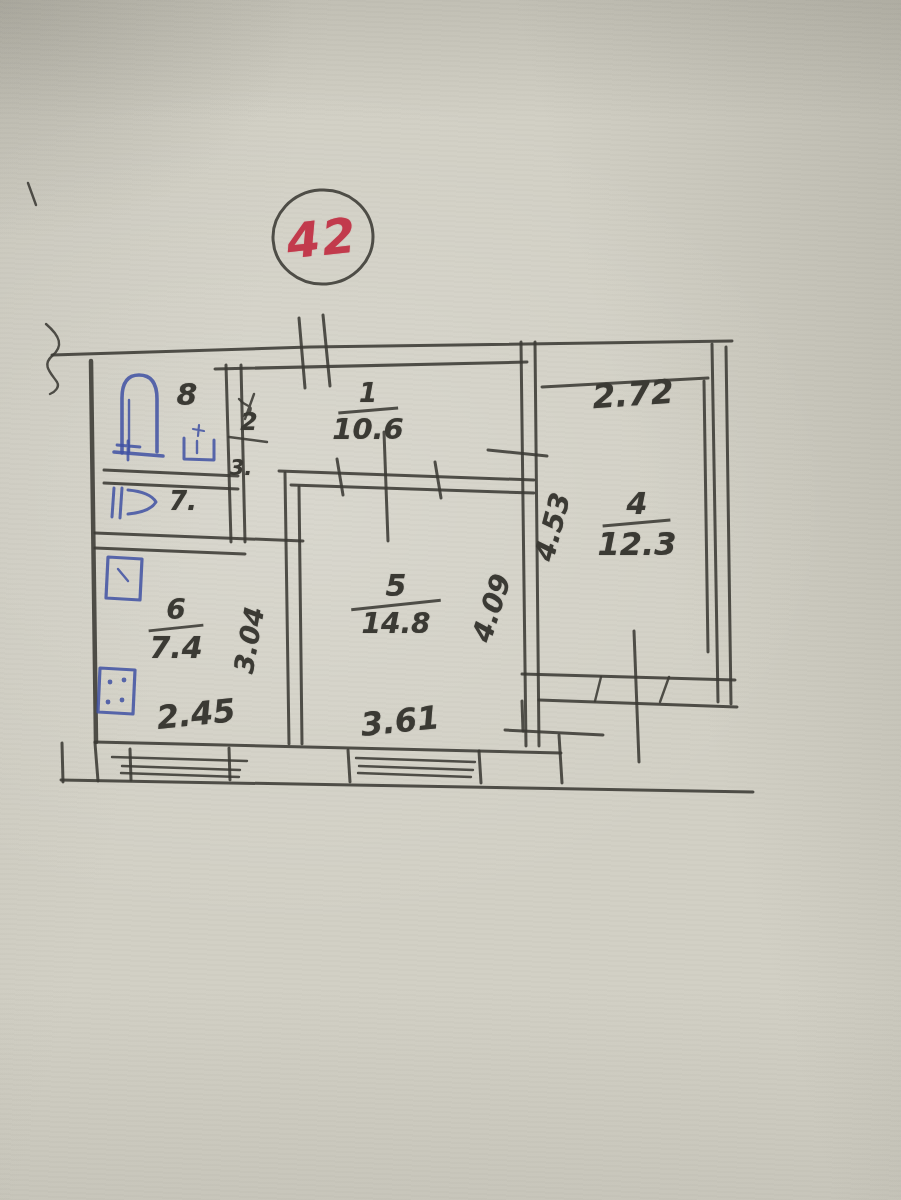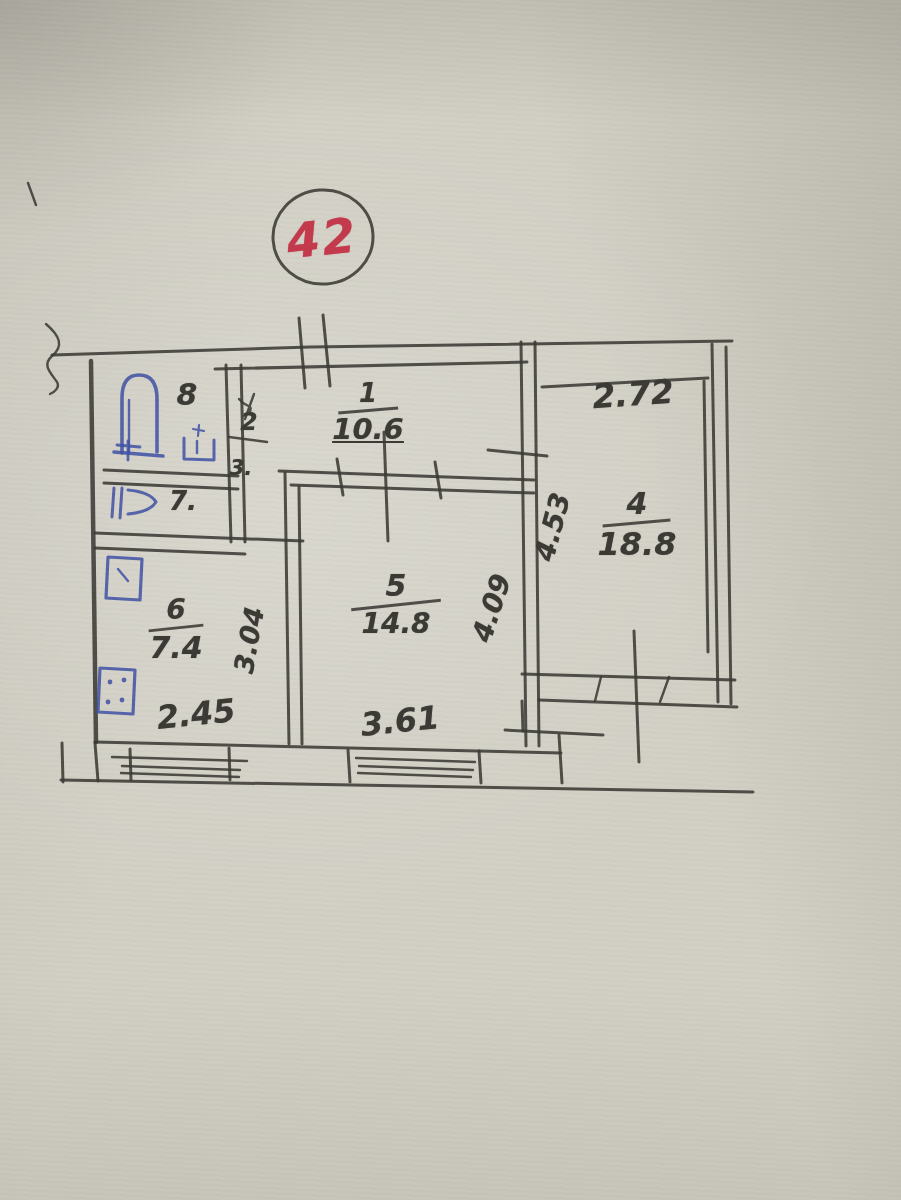--- a/index.html
+++ b/index.html
@@ -166,27 +166,27 @@
   <div class="lbl stamp-number" style="left:322px;top:238px;font-size:48px;transform:translate(-50%,-50%) rotate(-6deg);letter-spacing:2px;">42</div>
 
   <div class="lbl" style="left:187px;top:395px;font-size:30px;">8</div>
   <div class="lbl" style="left:249px;top:421px;font-size:25px;">2</div>
   <div class="lbl" style="left:241px;top:468px;font-size:21px;">3.</div>
   <div class="lbl" style="left:183px;top:501px;font-size:26px;">7.</div>
 
   <div class="frac" style="left:368px;top:412px;">
     <span style="font-size:26px;">1</span>
     <span class="bar" style="width:60px;transform:rotate(-5deg);"></span>
-    <span style="font-size:29px;text-decoration:underline;">10.6</span>
+    <span style="font-size:29px;">10.6</span>
   </div>
 
   <div class="frac" style="left:637px;top:524px;">
     <span style="font-size:30px;">4</span>
     <span class="bar" style="width:68px;transform:rotate(-5deg);"></span>
-    <span style="font-size:32px;">18.8</span>
+    <span style="font-size:32px;">12.3</span>
   </div>
 
   <div class="frac" style="left:396px;top:604px;">
     <span style="font-size:30px;">5</span>
     <span class="bar" style="width:90px;transform:rotate(-6deg);"></span>
     <span style="font-size:28px;">14.8</span>
   </div>
 
   <div class="frac" style="left:176px;top:629px;">
     <span style="font-size:28px;">6</span>

